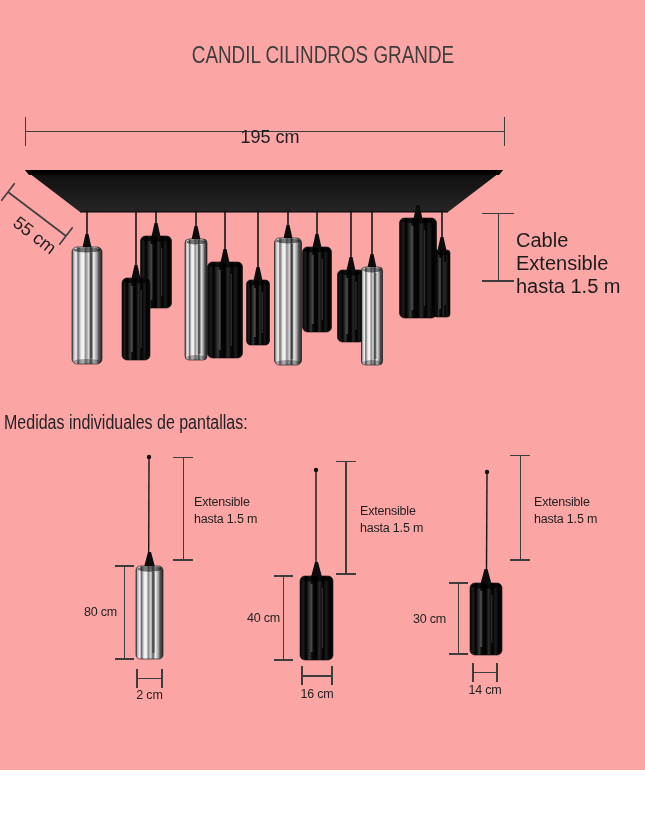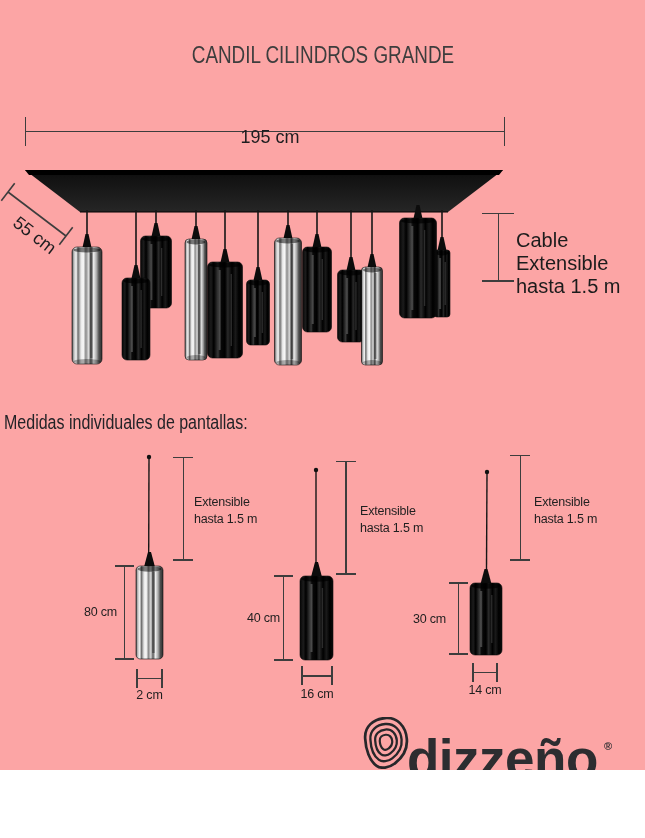--- a/index.html
+++ b/index.html
@@ -237,33 +237,14 @@
   <div class="hline" style="left:510px;top:559px;width:20px;"></div>
   <div class="small-label two-line" style="left:534px;top:494px;">
     <div>Extensible</div>
     <div>hasta 1.5 m</div>
   </div>
   <div class="vline" style="left:472.3px;top:662.5px;height:19px;"></div>
   <div class="hline" style="left:473px;top:671.5px;width:24px;"></div>
   <div class="vline" style="left:496px;top:662.5px;height:19px;"></div>
   <div class="small-label" style="left:455px;top:683px;width:60px;text-align:center;">14 cm</div>
 
-  <div id="brand">
-    <svg class="abs" style="left:5px;top:7px;" width="46" height="52" viewBox="0 0 44 50">
-      <g fill="none" stroke="#27272a" stroke-linejoin="round">
-        <path stroke-width="2.6" d="M21 1 C 10 2, 1 9, 2 21 C 2.5 31, 6 42, 13 47 C 17 50, 25 49, 30 45 C 38 39, 43 32, 42 21 C 41 9, 33 0, 21 1 Z"></path>
-        <g transform="translate(22 24) scale(0.75) translate(-22 -24)">
-          <path stroke-width="3" d="M21 1 C 10 2, 1 9, 2 21 C 2.5 31, 6 42, 13 47 C 17 50, 25 49, 30 45 C 38 39, 43 32, 42 21 C 41 9, 33 0, 21 1 Z"></path>
-        </g>
-        <g transform="translate(22 24) scale(0.52) translate(-22 -24)">
-          <path stroke-width="4.2" d="M21 1 C 10 2, 1 9, 2 21 C 2.5 31, 6 42, 13 47 C 17 50, 25 49, 30 45 C 38 39, 43 32, 42 21 C 41 9, 33 0, 21 1 Z"></path>
-        </g>
-        <g transform="translate(22 24) scale(0.30) translate(-22 -24)">
-          <path stroke-width="7" d="M21 1 C 10 2, 1 9, 2 21 C 2.5 31, 6 42, 13 47 C 17 50, 25 49, 30 45 C 38 39, 43 32, 42 21 C 41 9, 33 0, 21 1 Z"></path>
-        </g>
-      </g>
-    </svg>
-    <div id="brand-name">dizzeño</div>
-    <div id="brand-reg">®</div>
-    <div id="brand-tagline">ART GLASS</div>
-  </div>
 
 </div>
 
 </body></html>

